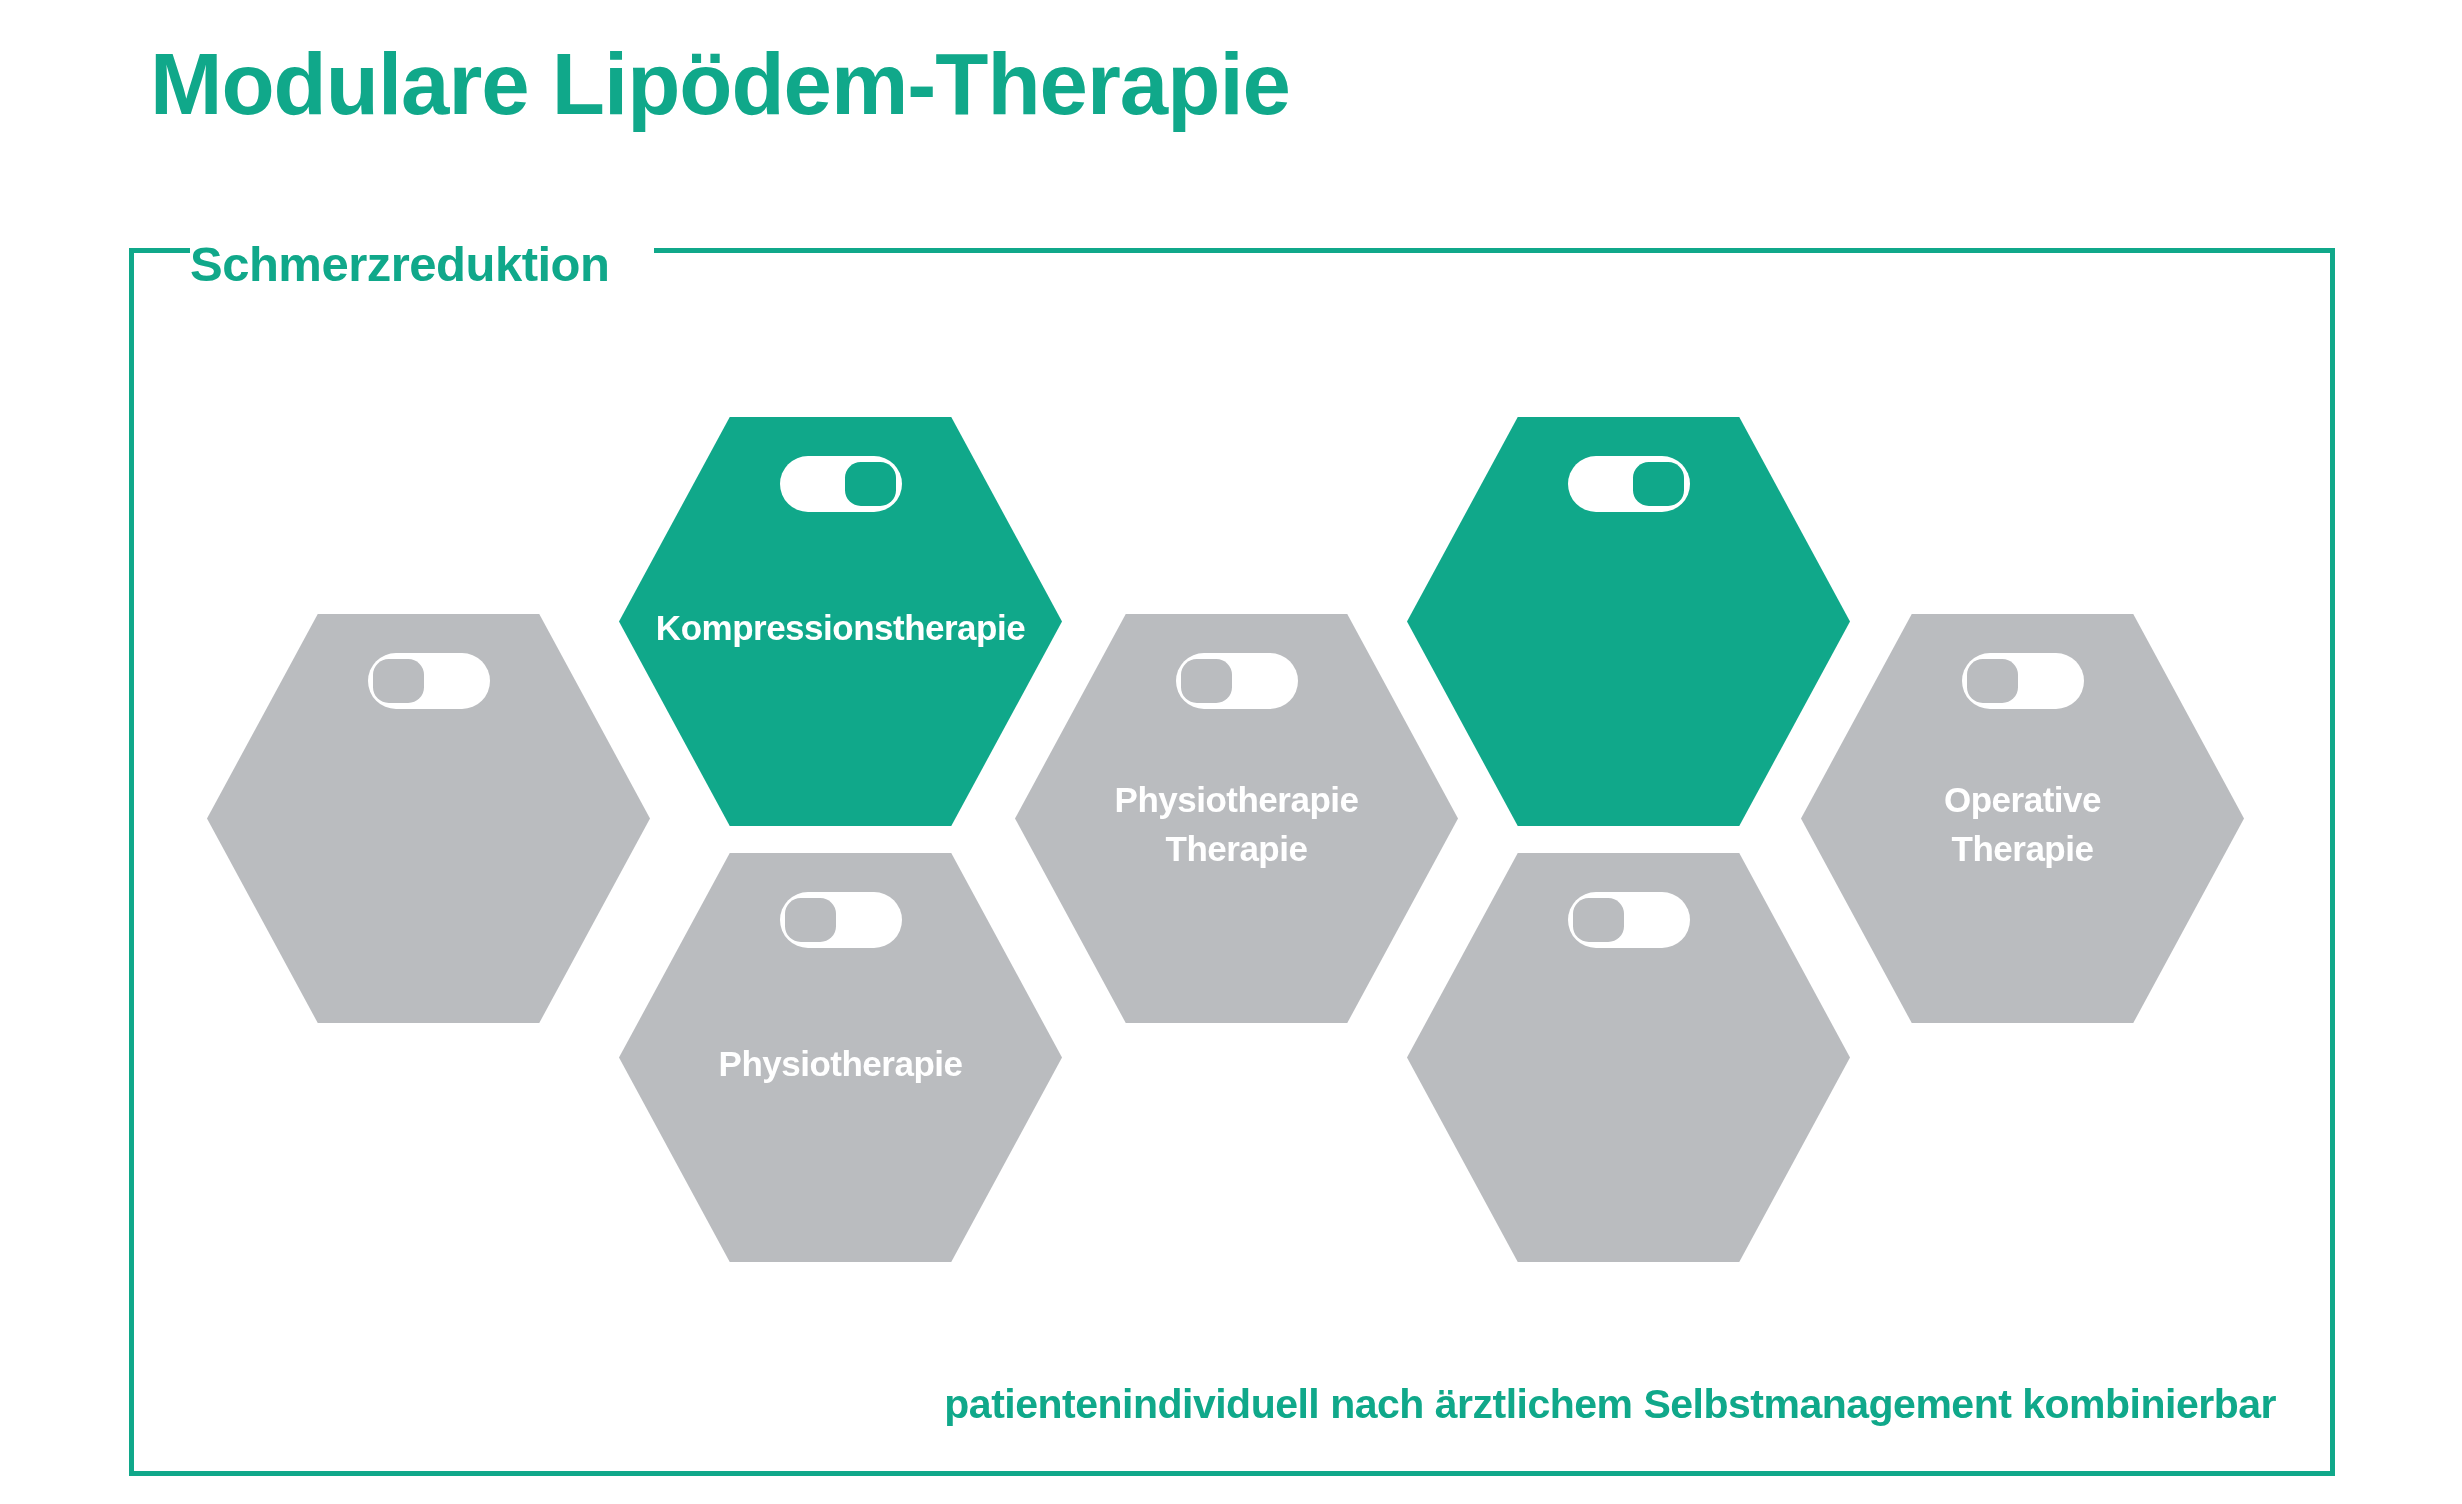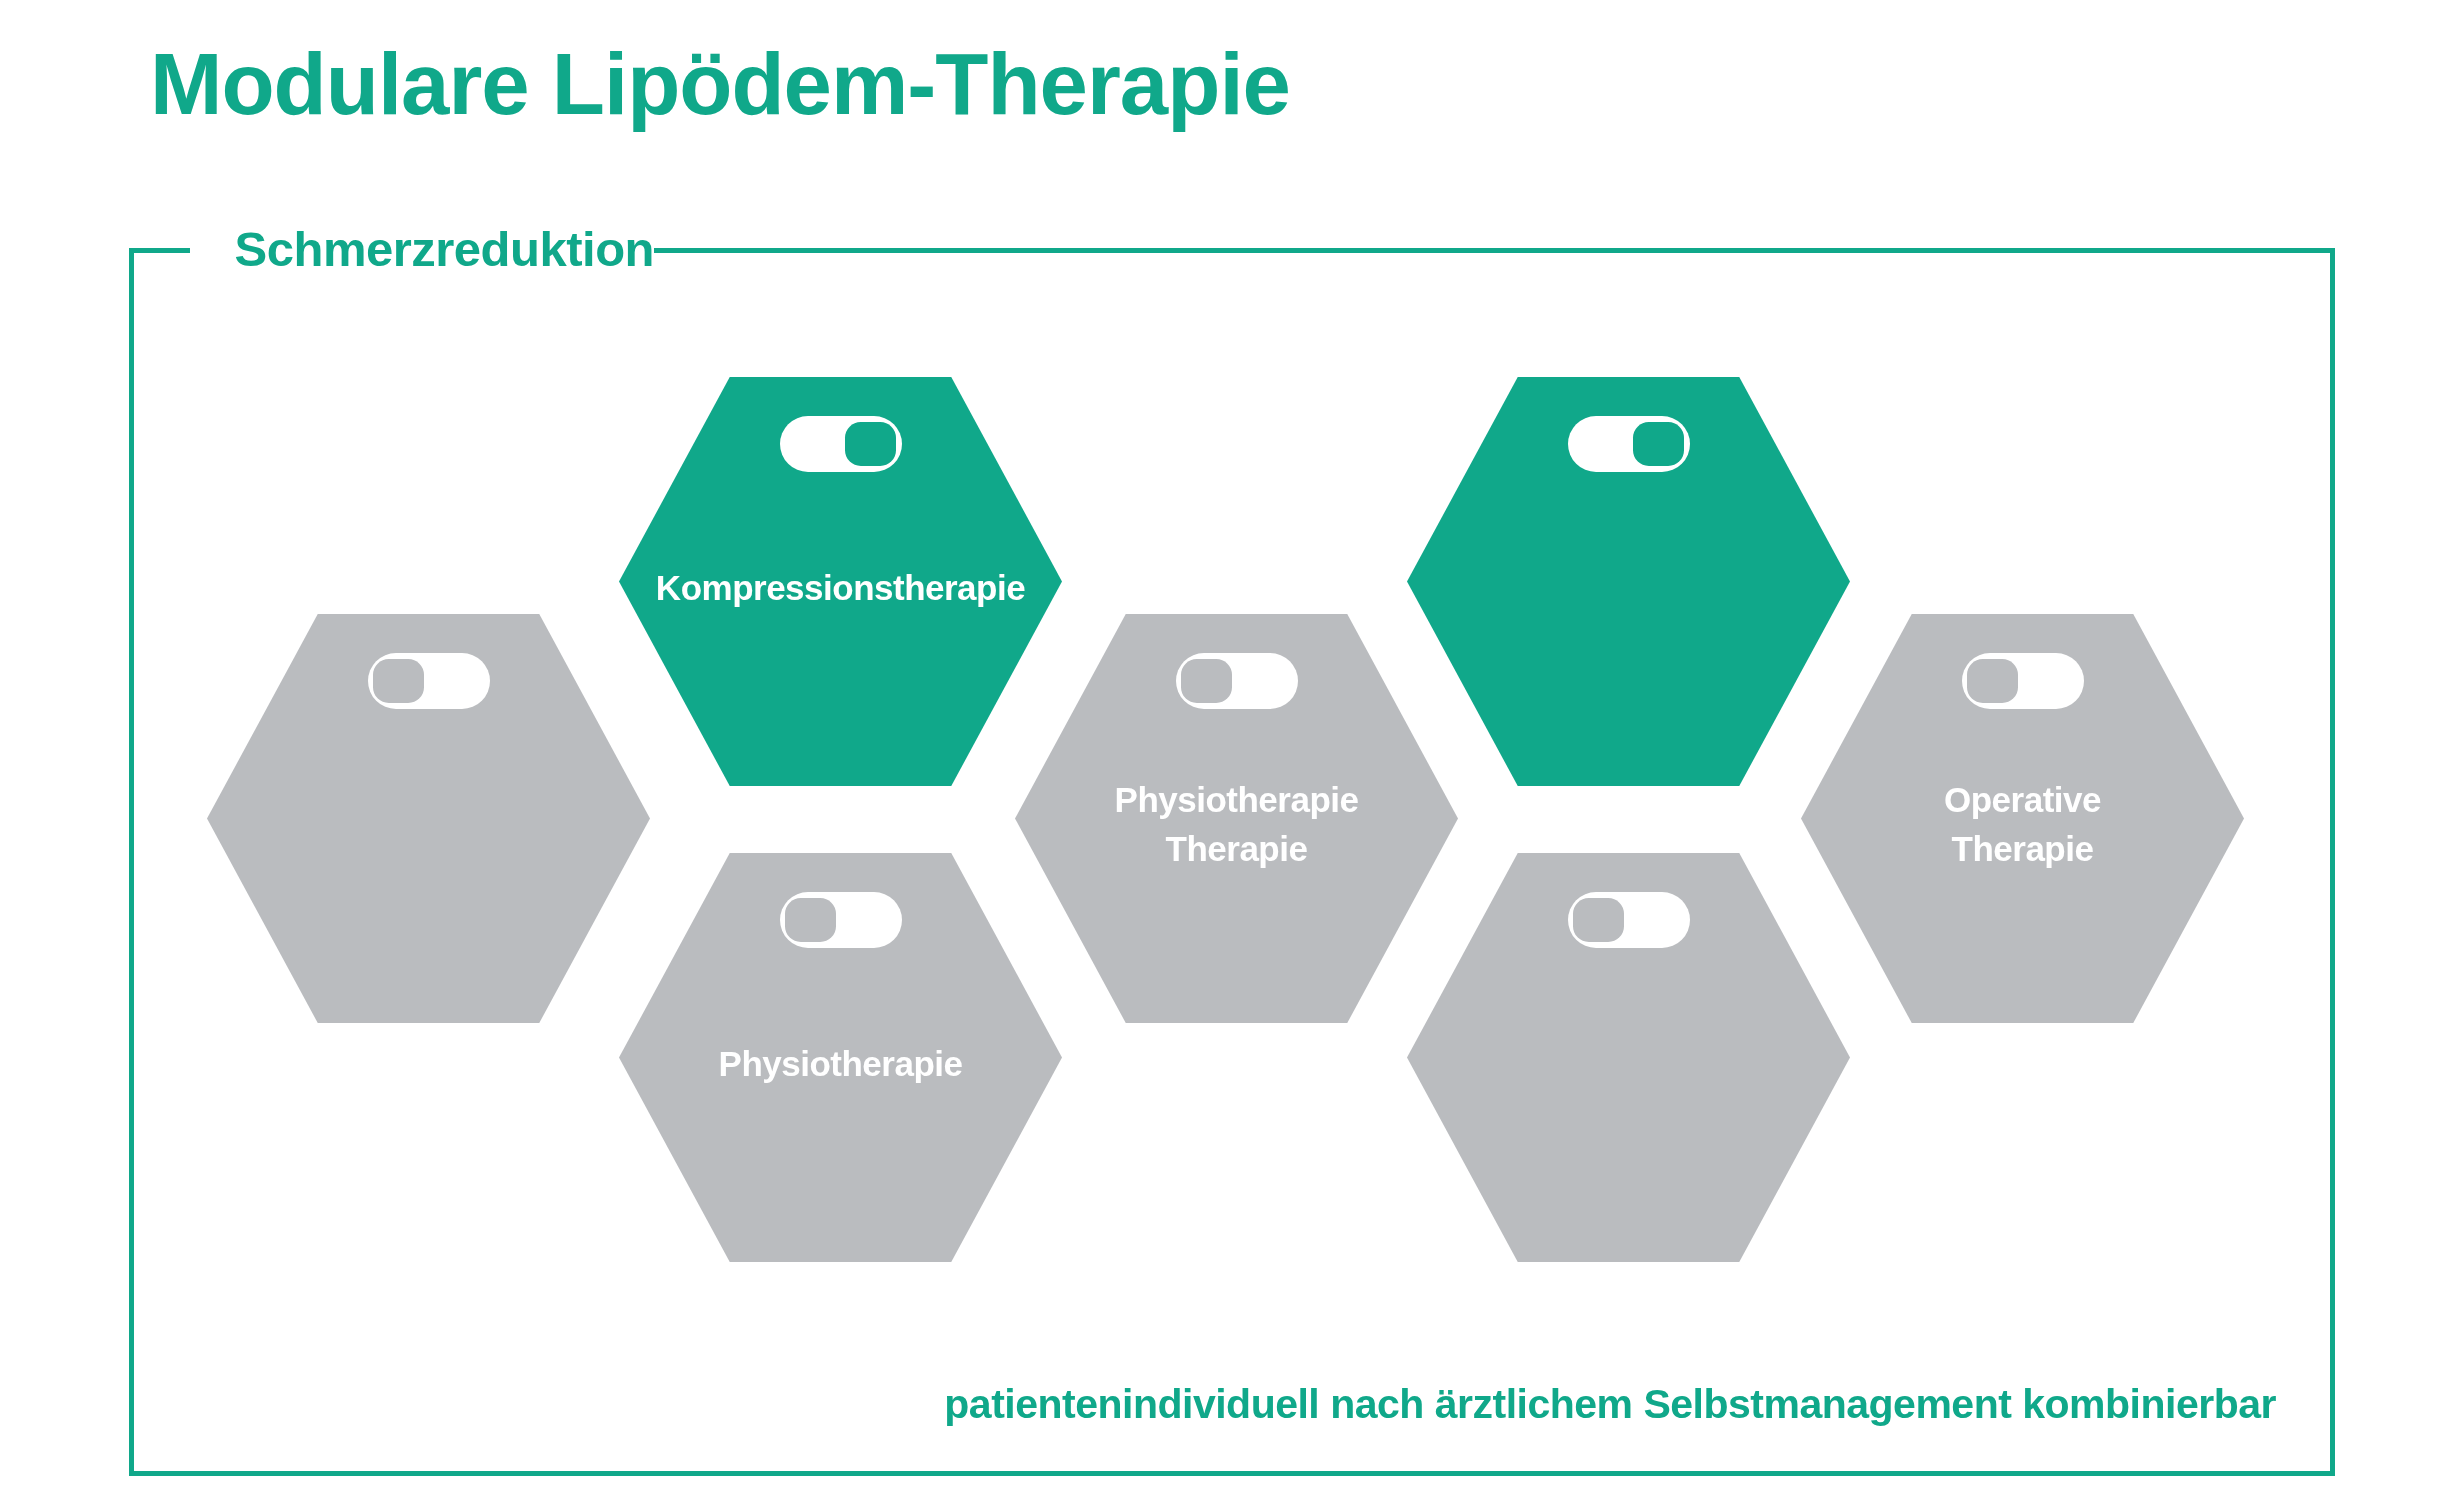--- a/index.html
+++ b/index.html
@@ -32,39 +32,39 @@
     top: 248px;
     width: 2206px;
     height: 1228px;
     box-sizing: border-box;
     border: 5.9px solid var(--green, #10A88A);
     background: transparent;
   }
   .group-label {
     position: absolute;
     left: 190px;
-    top: 219px;
+    top: 234px;
     width: 464px;
     height: 61px;
     background: #ffffff;
     color: var(--green, #10A88A);
     font-size: 49px;
     font-weight: 700;
     letter-spacing: -0.5px;
     line-height: 61px;
-    text-align: right;
+    text-align: left;
     white-space: nowrap;
   }
   .hex {
     position: absolute;
     width: 443px;
     height: 409px;
     clip-path: polygon(0% 50%, 25% 0%, 75% 0%, 100% 50%, 75% 100%, 25% 100%);
   }
-  .hex.active   { background: var(--green, #10A88A); }
+  .hex.active   { background: var(--green, #10A88A); margin-top: 40px; }
   .hex.inactive { background: var(--gray, #BABCBF); }
   .hex-label {
     position: absolute;
     left: 0;
     top: calc(50% + 5.9px);
     width: 100%;
     transform: translateY(-50%);
     text-align: center;
     color: #ffffff;
     font-size: 35px;

